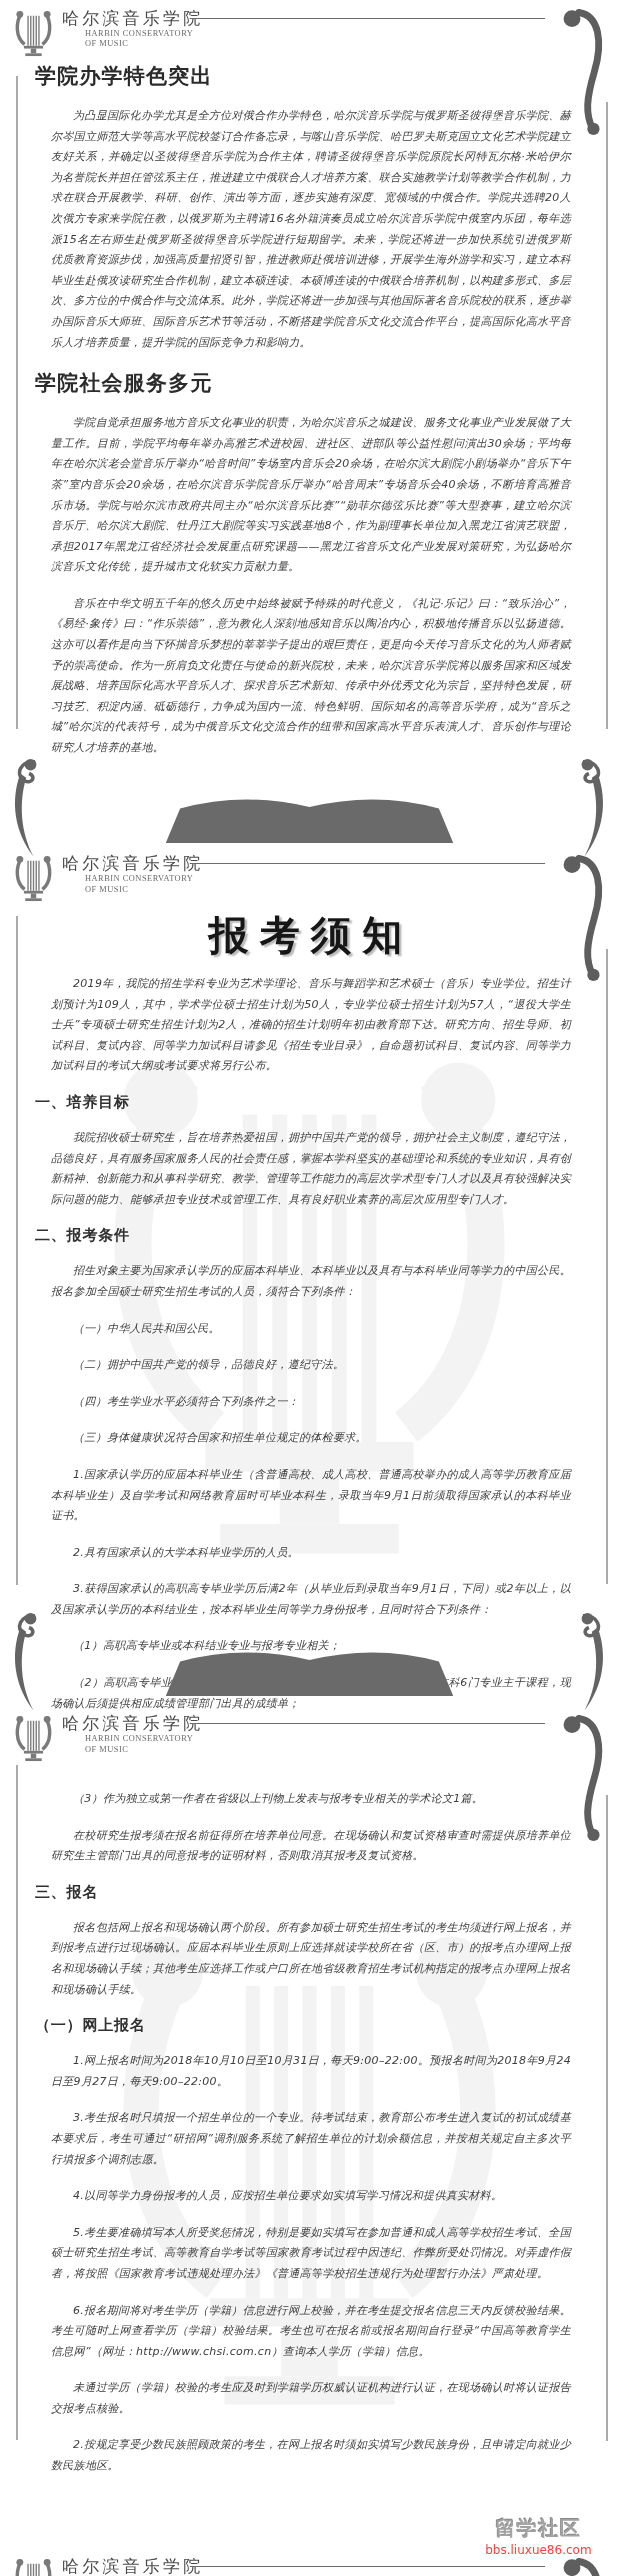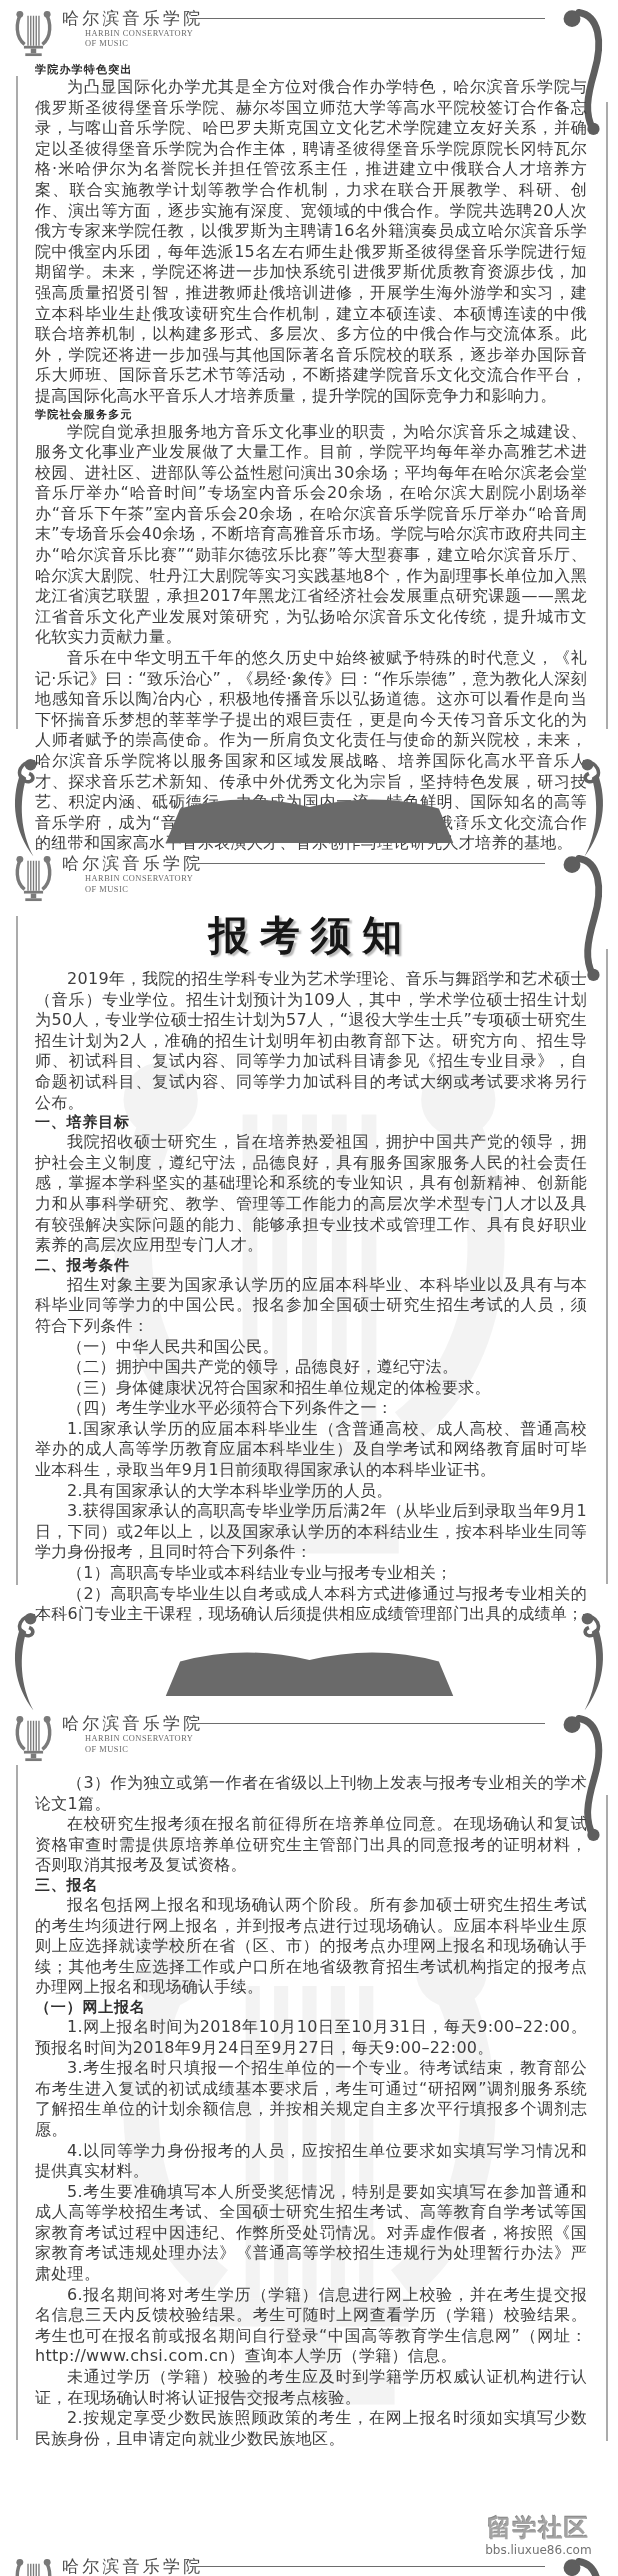--- a/index.html
+++ b/index.html
@@ -20,41 +20,41 @@
   .scroll{position:absolute;top:8px;width:48px;height:102px;color:#646464;}
   .s-l{left:8px;}
   .s-r{right:8px;transform:scaleX(-1);}
   .book-wrap{position:absolute;left:146px;width:327px;height:46px;}
   .book{position:absolute;left:0;top:0;width:327px;height:46px;color:#6a6a6a;}
   .pnum{position:absolute;left:0;right:0;top:19px;text-align:right;color:#ffffff;
         font-size:13.6px;letter-spacing:0.8px;}
 
   
   .content{position:absolute;left:35px;width:552px;}
-  p.body{margin:0;text-indent:2em;font-size:16px;line-height:20.6px;color:#3d3d3d;
-         text-align:justify;letter-spacing:0.3px;}
-  h2.sec{font-size:11px;font-weight:bold;color:#2b2b2b;margin:0;letter-spacing:1.2px;}
+  p.body{margin:16px;text-indent:2em;font-size:11px;line-height:20.6px;color:#3d3d3d;
+         text-align:justify;letter-spacing:0.3px;font-style:italic;}
+  h2.sec{font-size:21px;font-weight:bold;color:#2b2b2b;margin:0;letter-spacing:1.2px;}
   .doc-title{font-size:40px;font-weight:bold;color:#161616;text-align:center;
              letter-spacing:11.2px;line-height:46px;margin:0 0 11px 0;
              text-shadow:2.4px 2.4px 1.6px rgba(0,0,0,.28);}
   h3.sub{font-size:15px;font-weight:bold;color:#303030;margin:0;letter-spacing:0.8px;}
   .mt16{margin-top:12.8px;} .mt20{margin-top:16px;} .mt22{margin-top:17.6px;}
   .mt24{margin-top:19px;} .mt26{margin-top:21px;} .mt30{margin-top:24px;} .mt4{margin-top:3.2px;}
 
   
   .vrule{position:absolute;width:1.6px;background:#ababab;}
 
   
   .wm-lyre{position:absolute;left:86px;width:447px;color:#000;opacity:.045;}
 
   
   .sitewm{position:absolute;right:1.6px;top:2513px;width:156px;text-align:center;color:#9e9e9e;}
-  .sitewm .t{font-size:24px;font-weight:bold;letter-spacing:1.6px;color:#a3a3a3;
+  .sitewm .t{font-size:20px;font-weight:bold;letter-spacing:1.6px;color:#a3a3a3;
              text-shadow:0.8px 0.8px 0 #ffffff,-0.8px -0.8px 0 #878787;line-height:30px;}
-  .sitewm .u{font-size:12px;color:#737373;text-shadow:0.8px 0.8px 0 #fff;line-height:14.4px;}
+  .sitewm .u{font-size:12px;color:#ef4444;text-shadow:0.8px 0.8px 0 #fff;line-height:14.4px;}
 </style>
 </head>
 <body>
 
 <svg width="0" height="0" style="position:absolute">
   <defs>
     <symbol id="sym-lyre" viewBox="0 0 60 72">
       <circle cx="10" cy="8" r="5" fill="currentColor"></circle>
       <path d="M13 5 C 3 20, 4 42, 17 52" stroke="currentColor" stroke-width="5" fill="none"></path>
       <circle cx="50" cy="8" r="5" fill="currentColor"></circle>
@@ -146,22 +146,22 @@
 
   <div class="content" style="top:912px">
     <div class="doc-title">报考须知</div>
     <p class="body">2019年，我院的招生学科专业为艺术学理论、音乐与舞蹈学和艺术硕士（音乐）专业学位。招生计划预计为109人，其中，学术学位硕士招生计划为50人，专业学位硕士招生计划为57人，“退役大学生士兵”专项硕士研究生招生计划为2人，准确的招生计划明年初由教育部下达。研究方向、招生导师、初试科目、复试内容、同等学力加试科目请参见《招生专业目录》，自命题初试科目、复试内容、同等学力加试科目的考试大纲或考试要求将另行公布。</p>
     <h3 class="sub mt26">一、培养目标</h3>
     <p class="body mt20">我院招收硕士研究生，旨在培养热爱祖国，拥护中国共产党的领导，拥护社会主义制度，遵纪守法，品德良好，具有服务国家服务人民的社会责任感，掌握本学科坚实的基础理论和系统的专业知识，具有创新精神、创新能力和从事科学研究、教学、管理等工作能力的高层次学术型专门人才以及具有较强解决实际问题的能力、能够承担专业技术或管理工作、具有良好职业素养的高层次应用型专门人才。</p>
     <h3 class="sub mt30">二、报考条件</h3>
     <p class="body mt20">招生对象主要为国家承认学历的应届本科毕业、本科毕业以及具有与本科毕业同等学力的中国公民。报名参加全国硕士研究生招生考试的人员，须符合下列条件：</p>
     <p class="body">（一）中华人民共和国公民。</p>
     <p class="body">（二）拥护中国共产党的领导，品德良好，遵纪守法。</p>
+    <p class="body">（四）考生学业水平必须符合下列条件之一：</p>
     <p class="body">（三）身体健康状况符合国家和招生单位规定的体检要求。</p>
-    <p class="body">（四）考生学业水平必须符合下列条件之一：</p>
     <p class="body">1.国家承认学历的应届本科毕业生（含普通高校、成人高校、普通高校举办的成人高等学历教育应届本科毕业生）及自学考试和网络教育届时可毕业本科生，录取当年9月1日前须取得国家承认的本科毕业证书。</p>
     <p class="body">2.具有国家承认的大学本科毕业学历的人员。</p>
     <p class="body">3.获得国家承认的高职高专毕业学历后满2年（从毕业后到录取当年9月1日，下同）或2年以上，以及国家承认学历的本科结业生，按本科毕业生同等学力身份报考，且同时符合下列条件：</p>
     <p class="body">（1）高职高专毕业或本科结业专业与报考专业相关；</p>
     <p class="body">（2）高职高专毕业生以自考或成人本科方式进修通过与报考专业相关的本科6门专业主干课程，现场确认后须提供相应成绩管理部门出具的成绩单；</p>
   </div>
 
   <div class="ftr" style="top:1602px">
     <svg class="scroll s-l" viewBox="0 0 60 128" width="48" height="102">
         <use href="#sym-scroll"></use>

